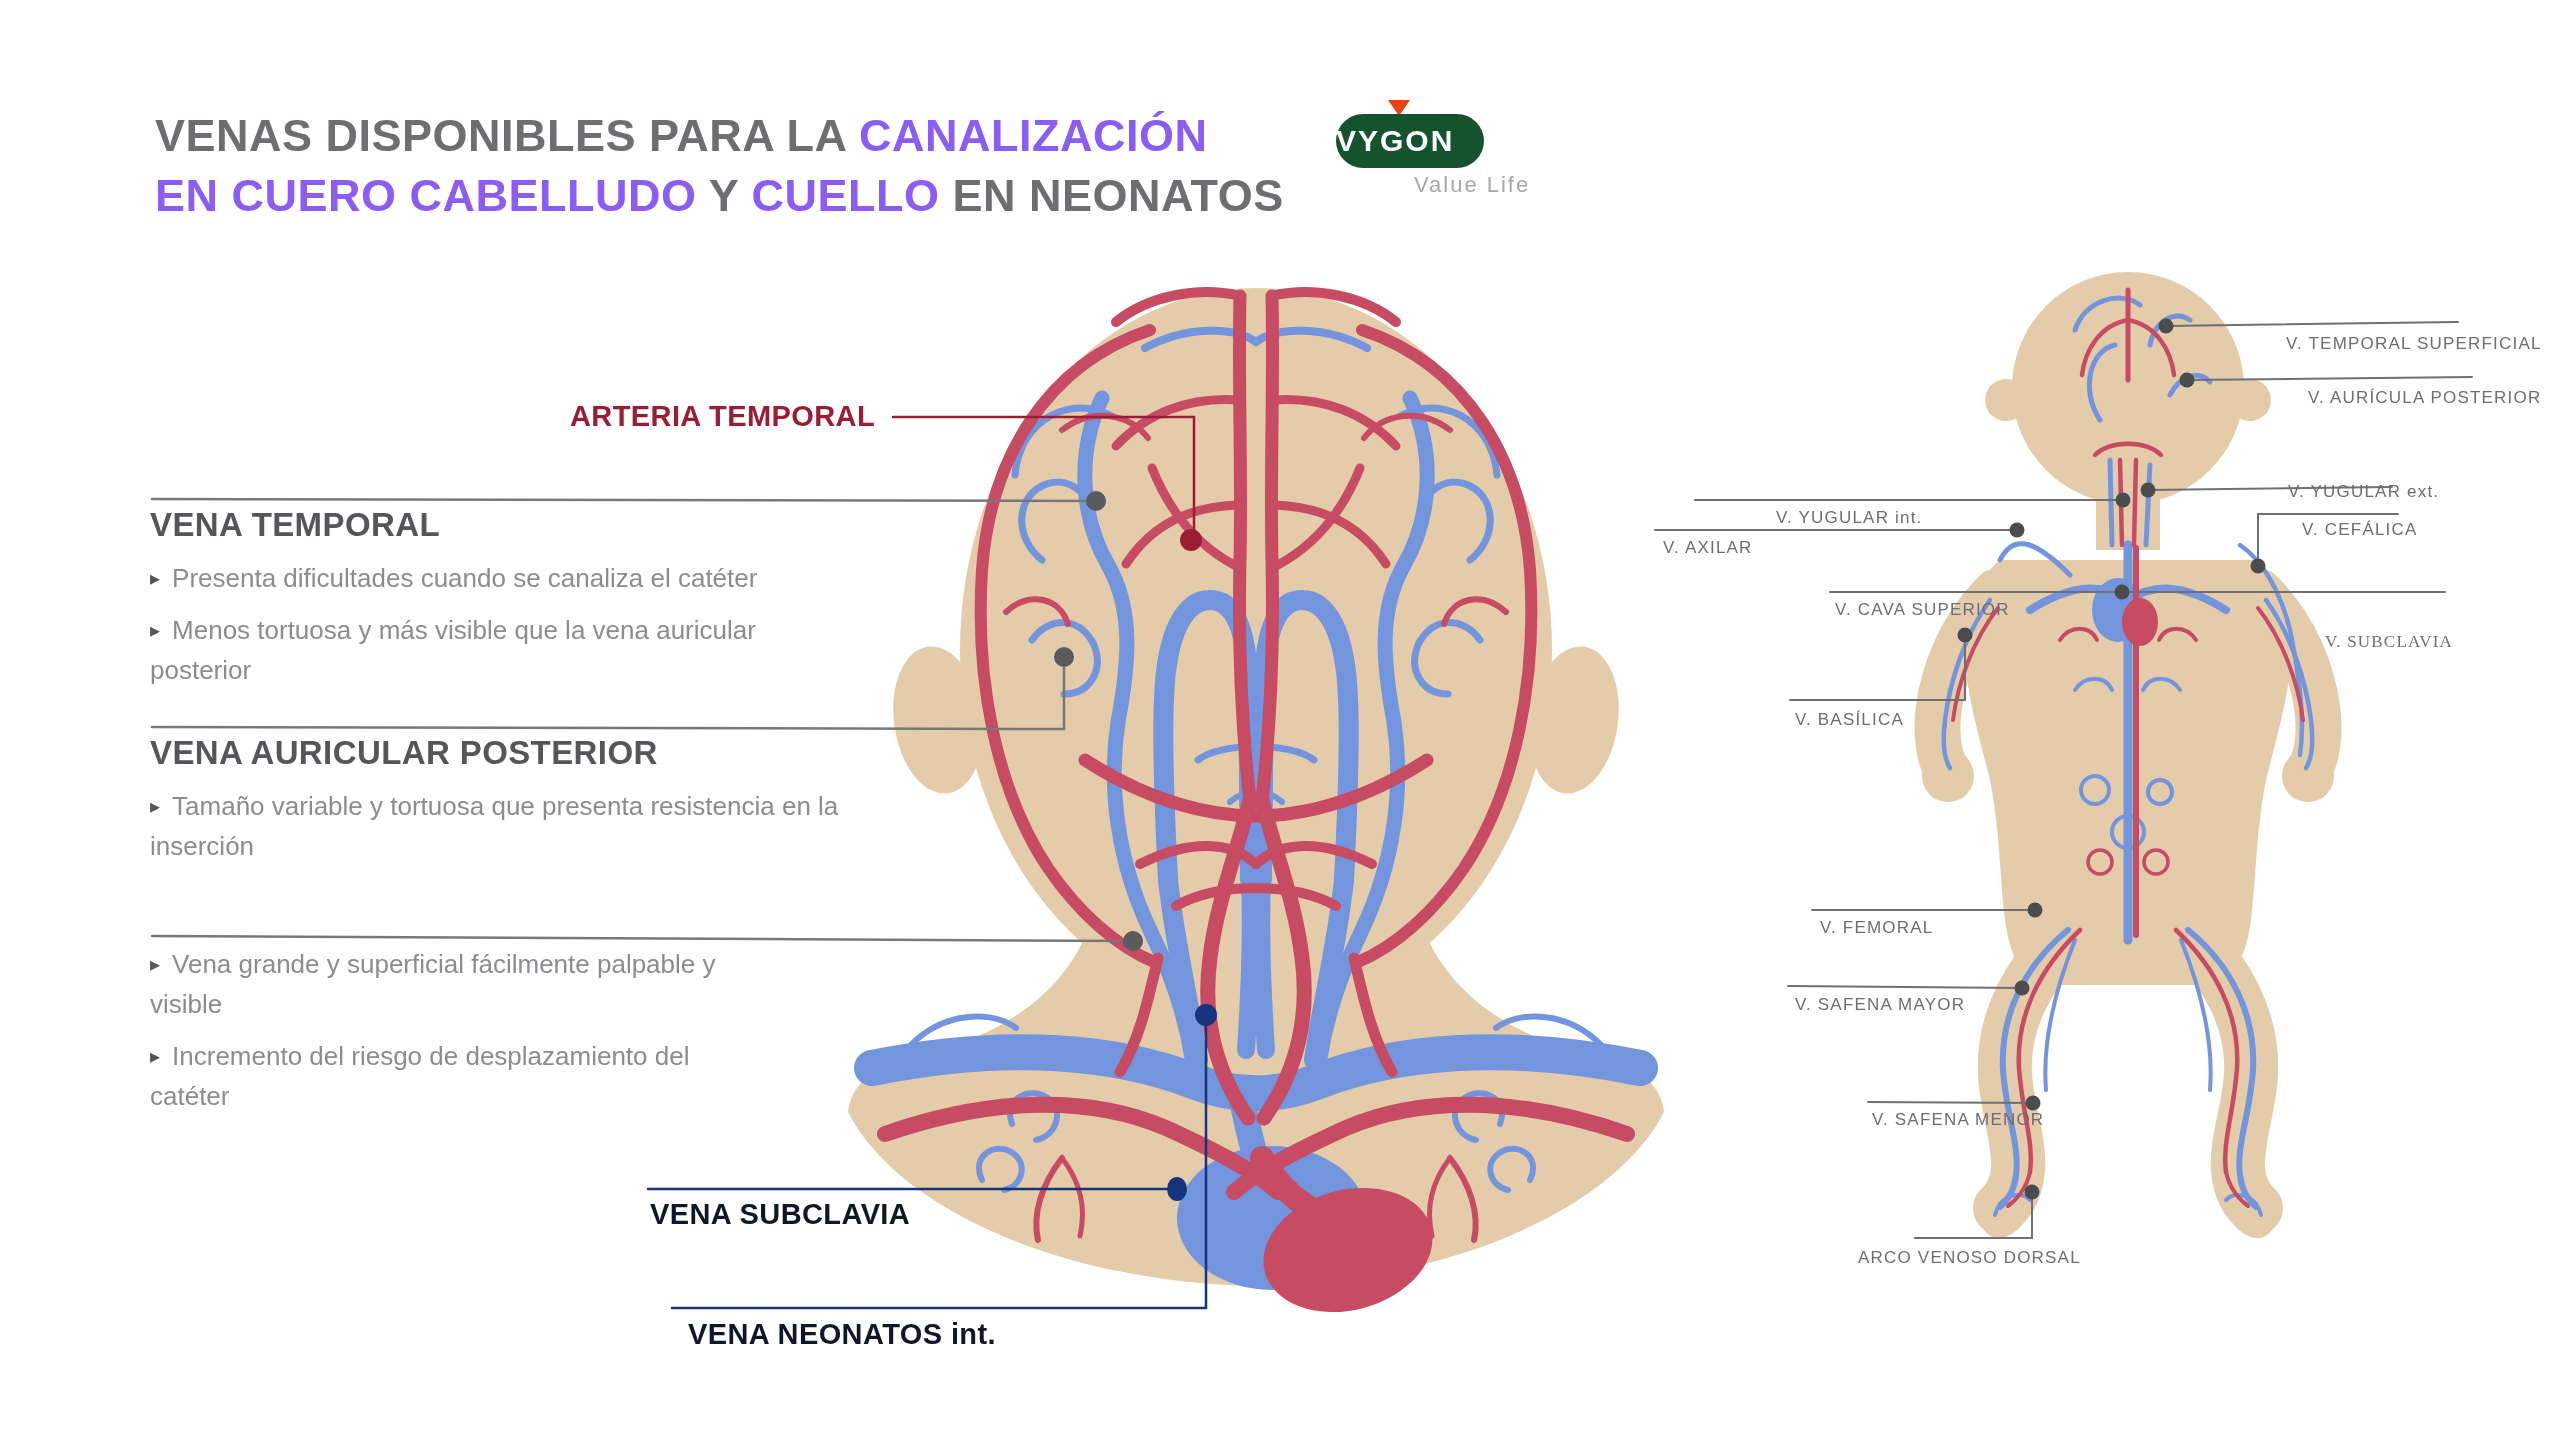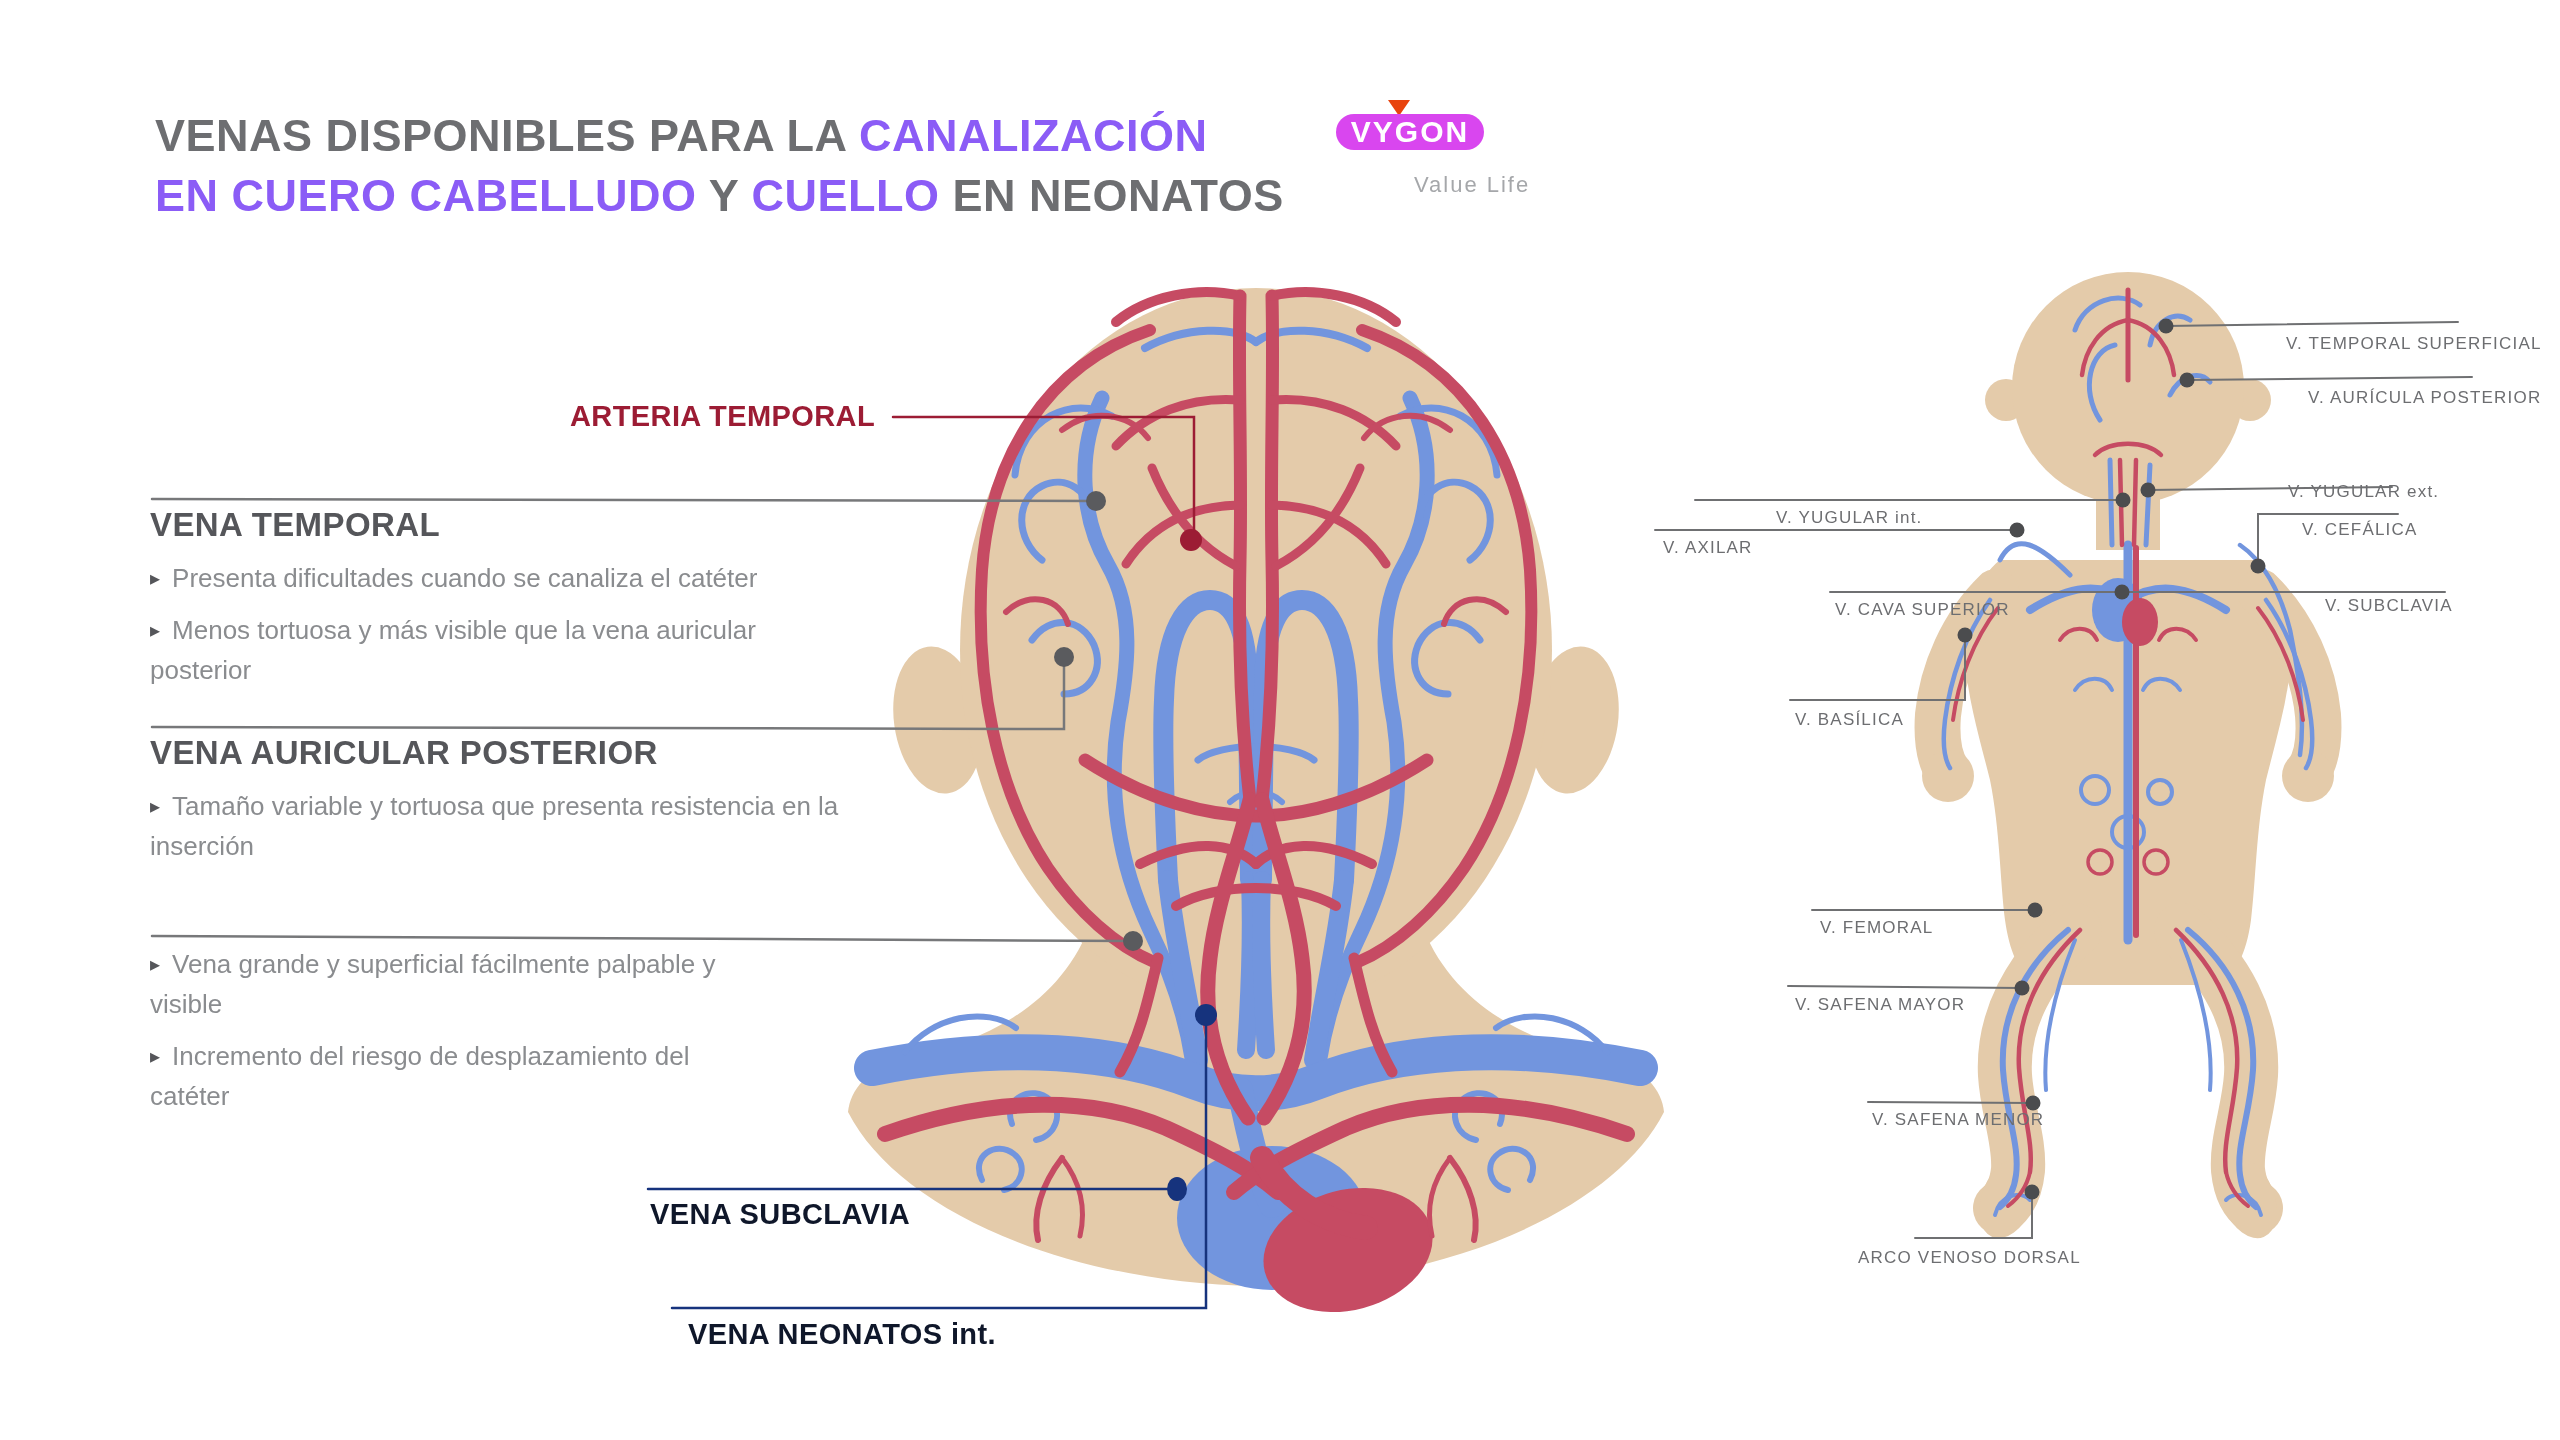--- a/index.html
+++ b/index.html
@@ -13,22 +13,22 @@
     left:155px;font-size:45px;font-weight:700;letter-spacing:0.5px;
     white-space:pre;line-height:60px;
   }
   .title-line1{top:106px;}
   .title-line2{top:166px;}
   .t-gray{color:#6d6e71;}
   .t-green{color:#8b5cf6;}
   
   .logo-wrap{left:1336px;top:100px;width:220px;height:100px;}
   .logo-pill{
-    position:absolute;left:0;top:14px;width:148px;height:36px;border-radius:27px;
-    background:#d946ef;display:flex;align-items:center;justify-content:center;
+    position:absolute;left:0;top:14px;width:148px;height:54px;border-radius:27px;
+    background:#14532d;display:flex;align-items:center;justify-content:flex-start;
   }
   .logo-text{color:#ffffff;font-size:30px;font-weight:700;letter-spacing:2px;}
   .logo-tri{
     position:absolute;left:52px;top:0px;width:0;height:0;
     border-left:11px solid transparent;border-right:11px solid transparent;
     border-top:16px solid #e8430e;
   }
   .logo-tagline{
     position:absolute;left:78px;top:72px;color:#a5a7aa;font-size:22px;
     font-weight:400;letter-spacing:2px;
@@ -291,18 +291,18 @@
 <div class="abs lbl-navy lbl-subclavia">VENA SUBCLAVIA</div>
 <div class="abs lbl-navy lbl-yugular-int">VENA NEONATOS int.</div>
 
 <div class="abs body-lbl" style="left:2286px;top:334px;">V. TEMPORAL SUPERFICIAL</div>
 <div class="abs body-lbl" style="left:2308px;top:388px;">V. AURÍCULA POSTERIOR</div>
 <div class="abs body-lbl" style="left:2288px;top:466px;margin-top:16px;">V. YUGULAR ext.</div>
 <div class="abs body-lbl" style="left:2302px;top:520px;">V. CEFÁLICA</div>
 <div class="abs body-lbl" style="left:1776px;top:508px;">V. YUGULAR int.</div>
 <div class="abs body-lbl" style="left:1663px;top:538px;">V. AXILAR</div>
 <div class="abs body-lbl" style="left:1835px;top:600px;">V. CAVA SUPERIOR</div>
-<div class="abs body-lbl" style="left:2325px;top:596px;">V. SUBCLAVIA</div>
+<div class="abs body-lbl" style="left:2325px;top:632px;font-family:Liberation Serif, serif;">V. SUBCLAVIA</div>
 <div class="abs body-lbl" style="left:1795px;top:710px;">V. BASÍLICA</div>
 <div class="abs body-lbl" style="left:1820px;top:918px;">V. FEMORAL</div>
 <div class="abs body-lbl" style="left:1795px;top:995px;">V. SAFENA MAYOR</div>
 <div class="abs body-lbl" style="left:1872px;top:1110px;">V. SAFENA MENOR</div>
 <div class="abs body-lbl" style="left:1858px;top:1248px;">ARCO VENOSO DORSAL</div>
 
 </body></html>

